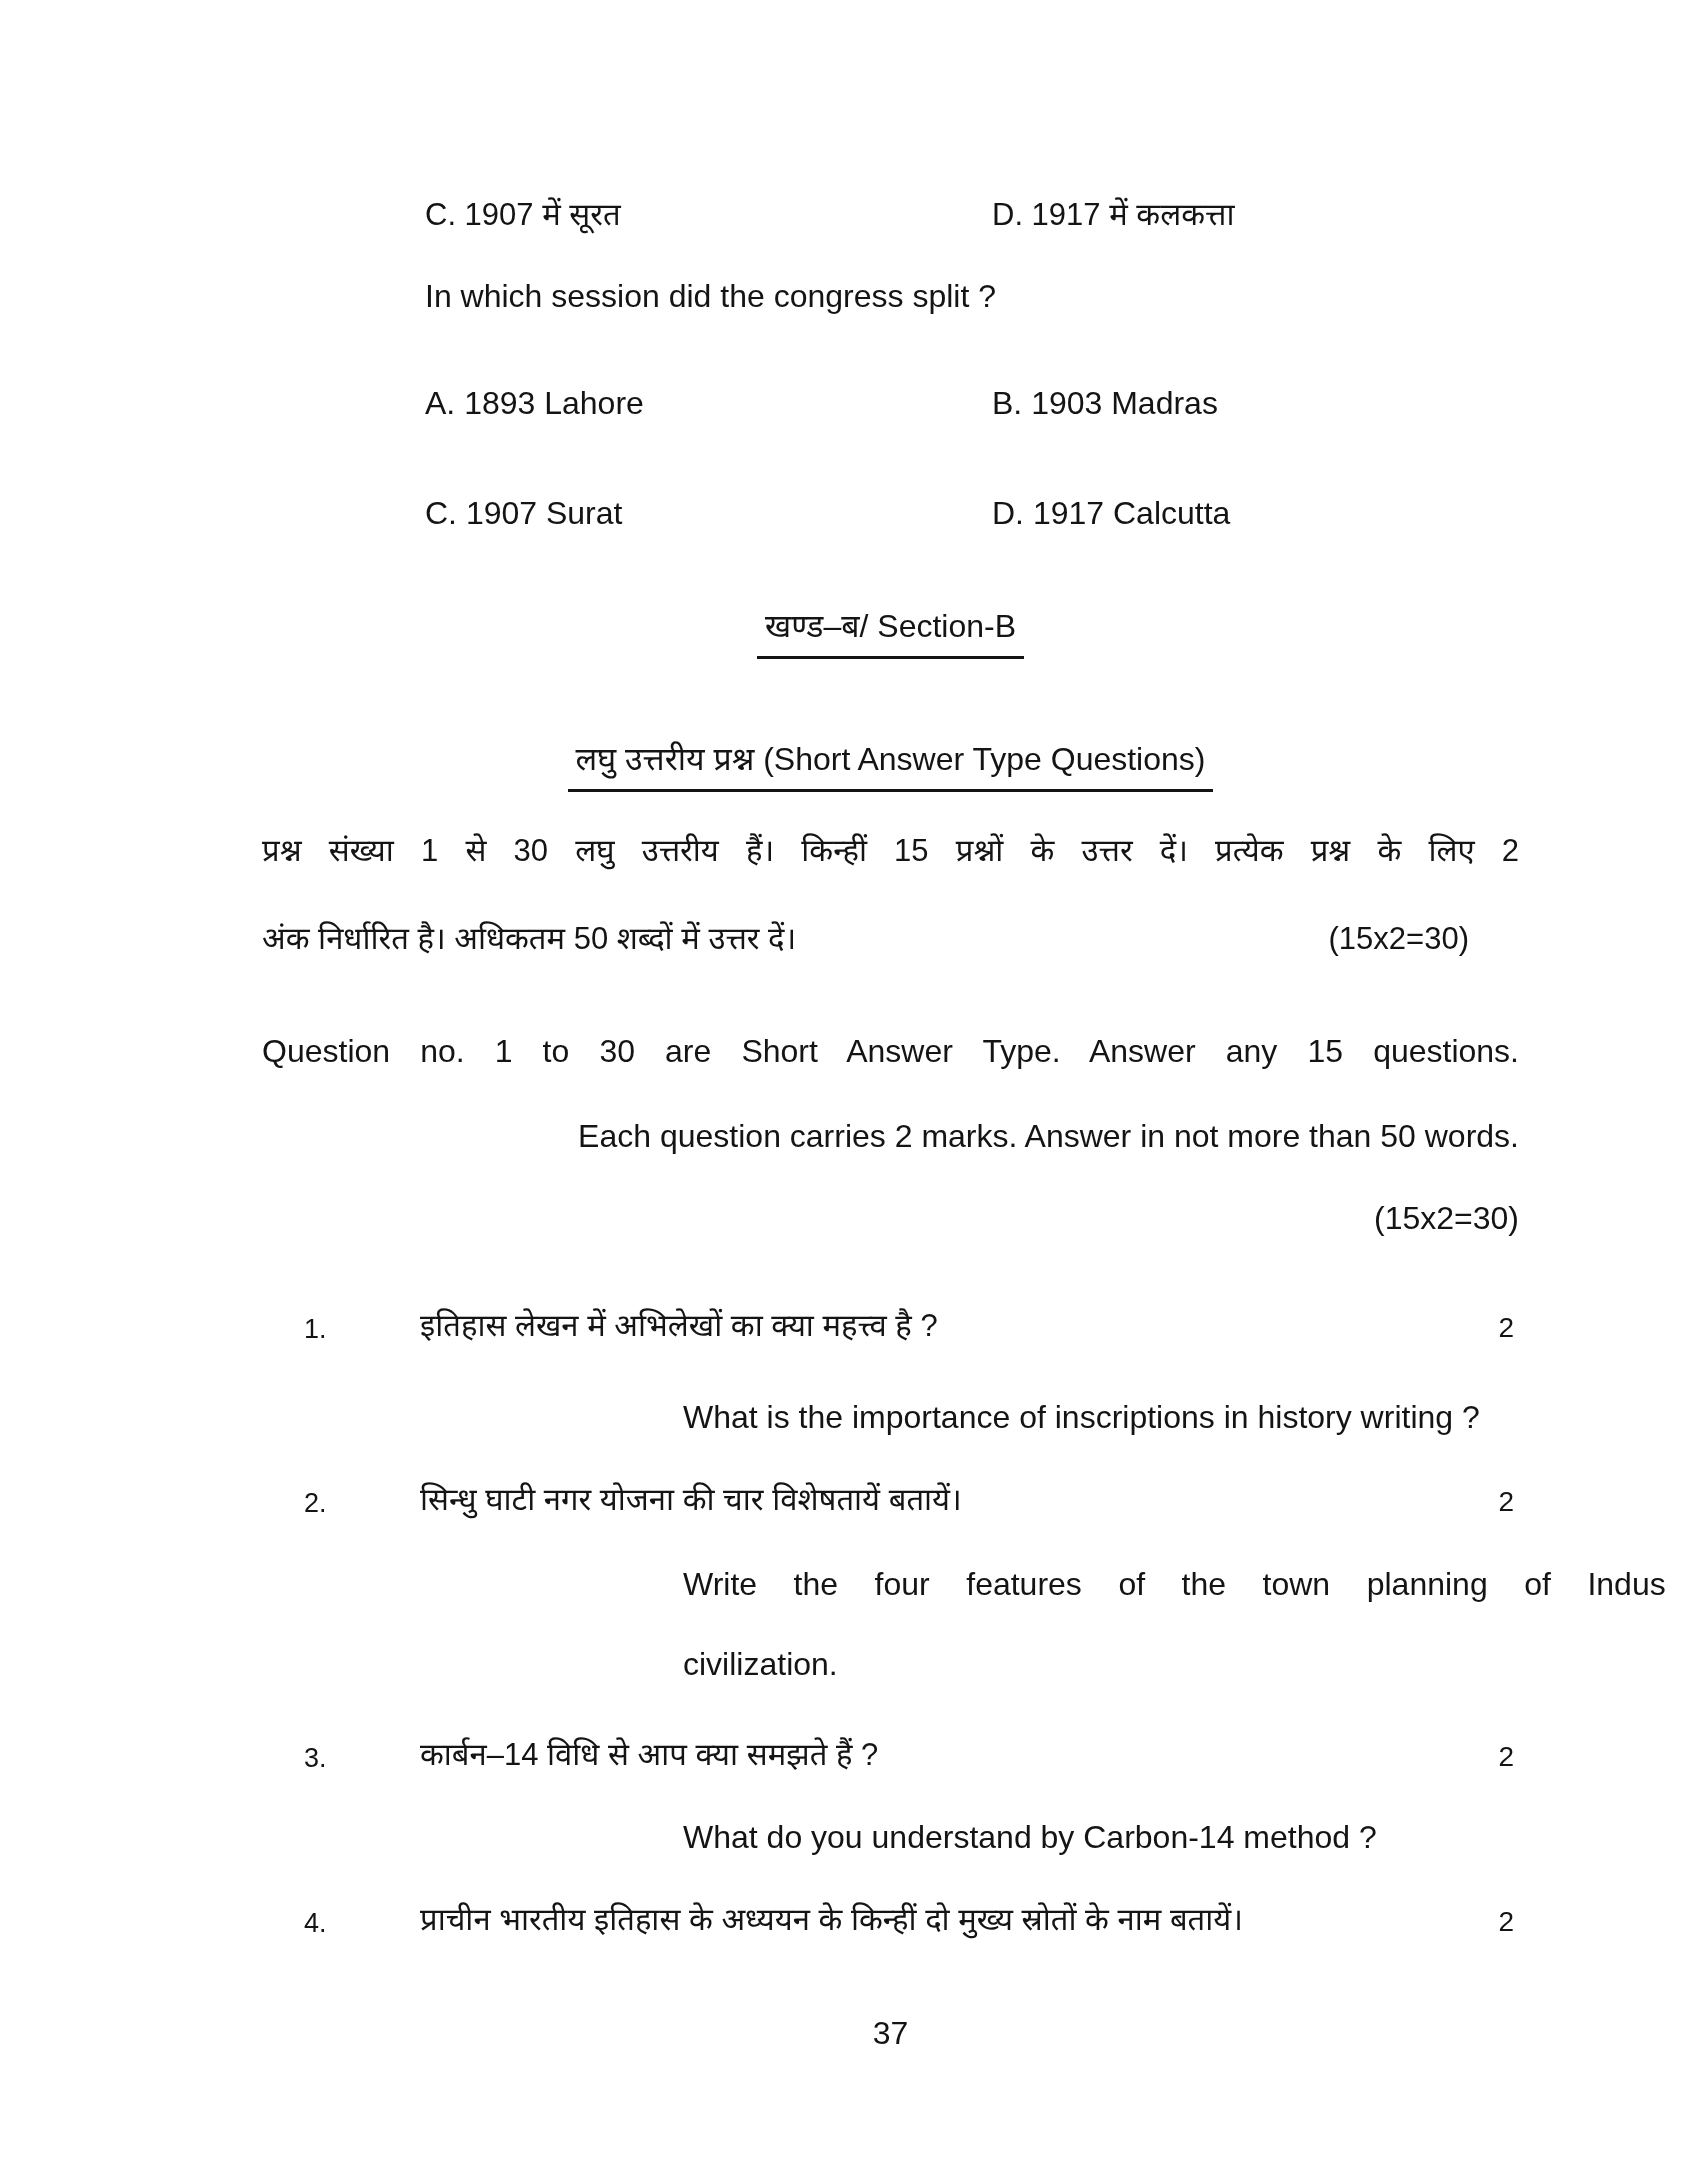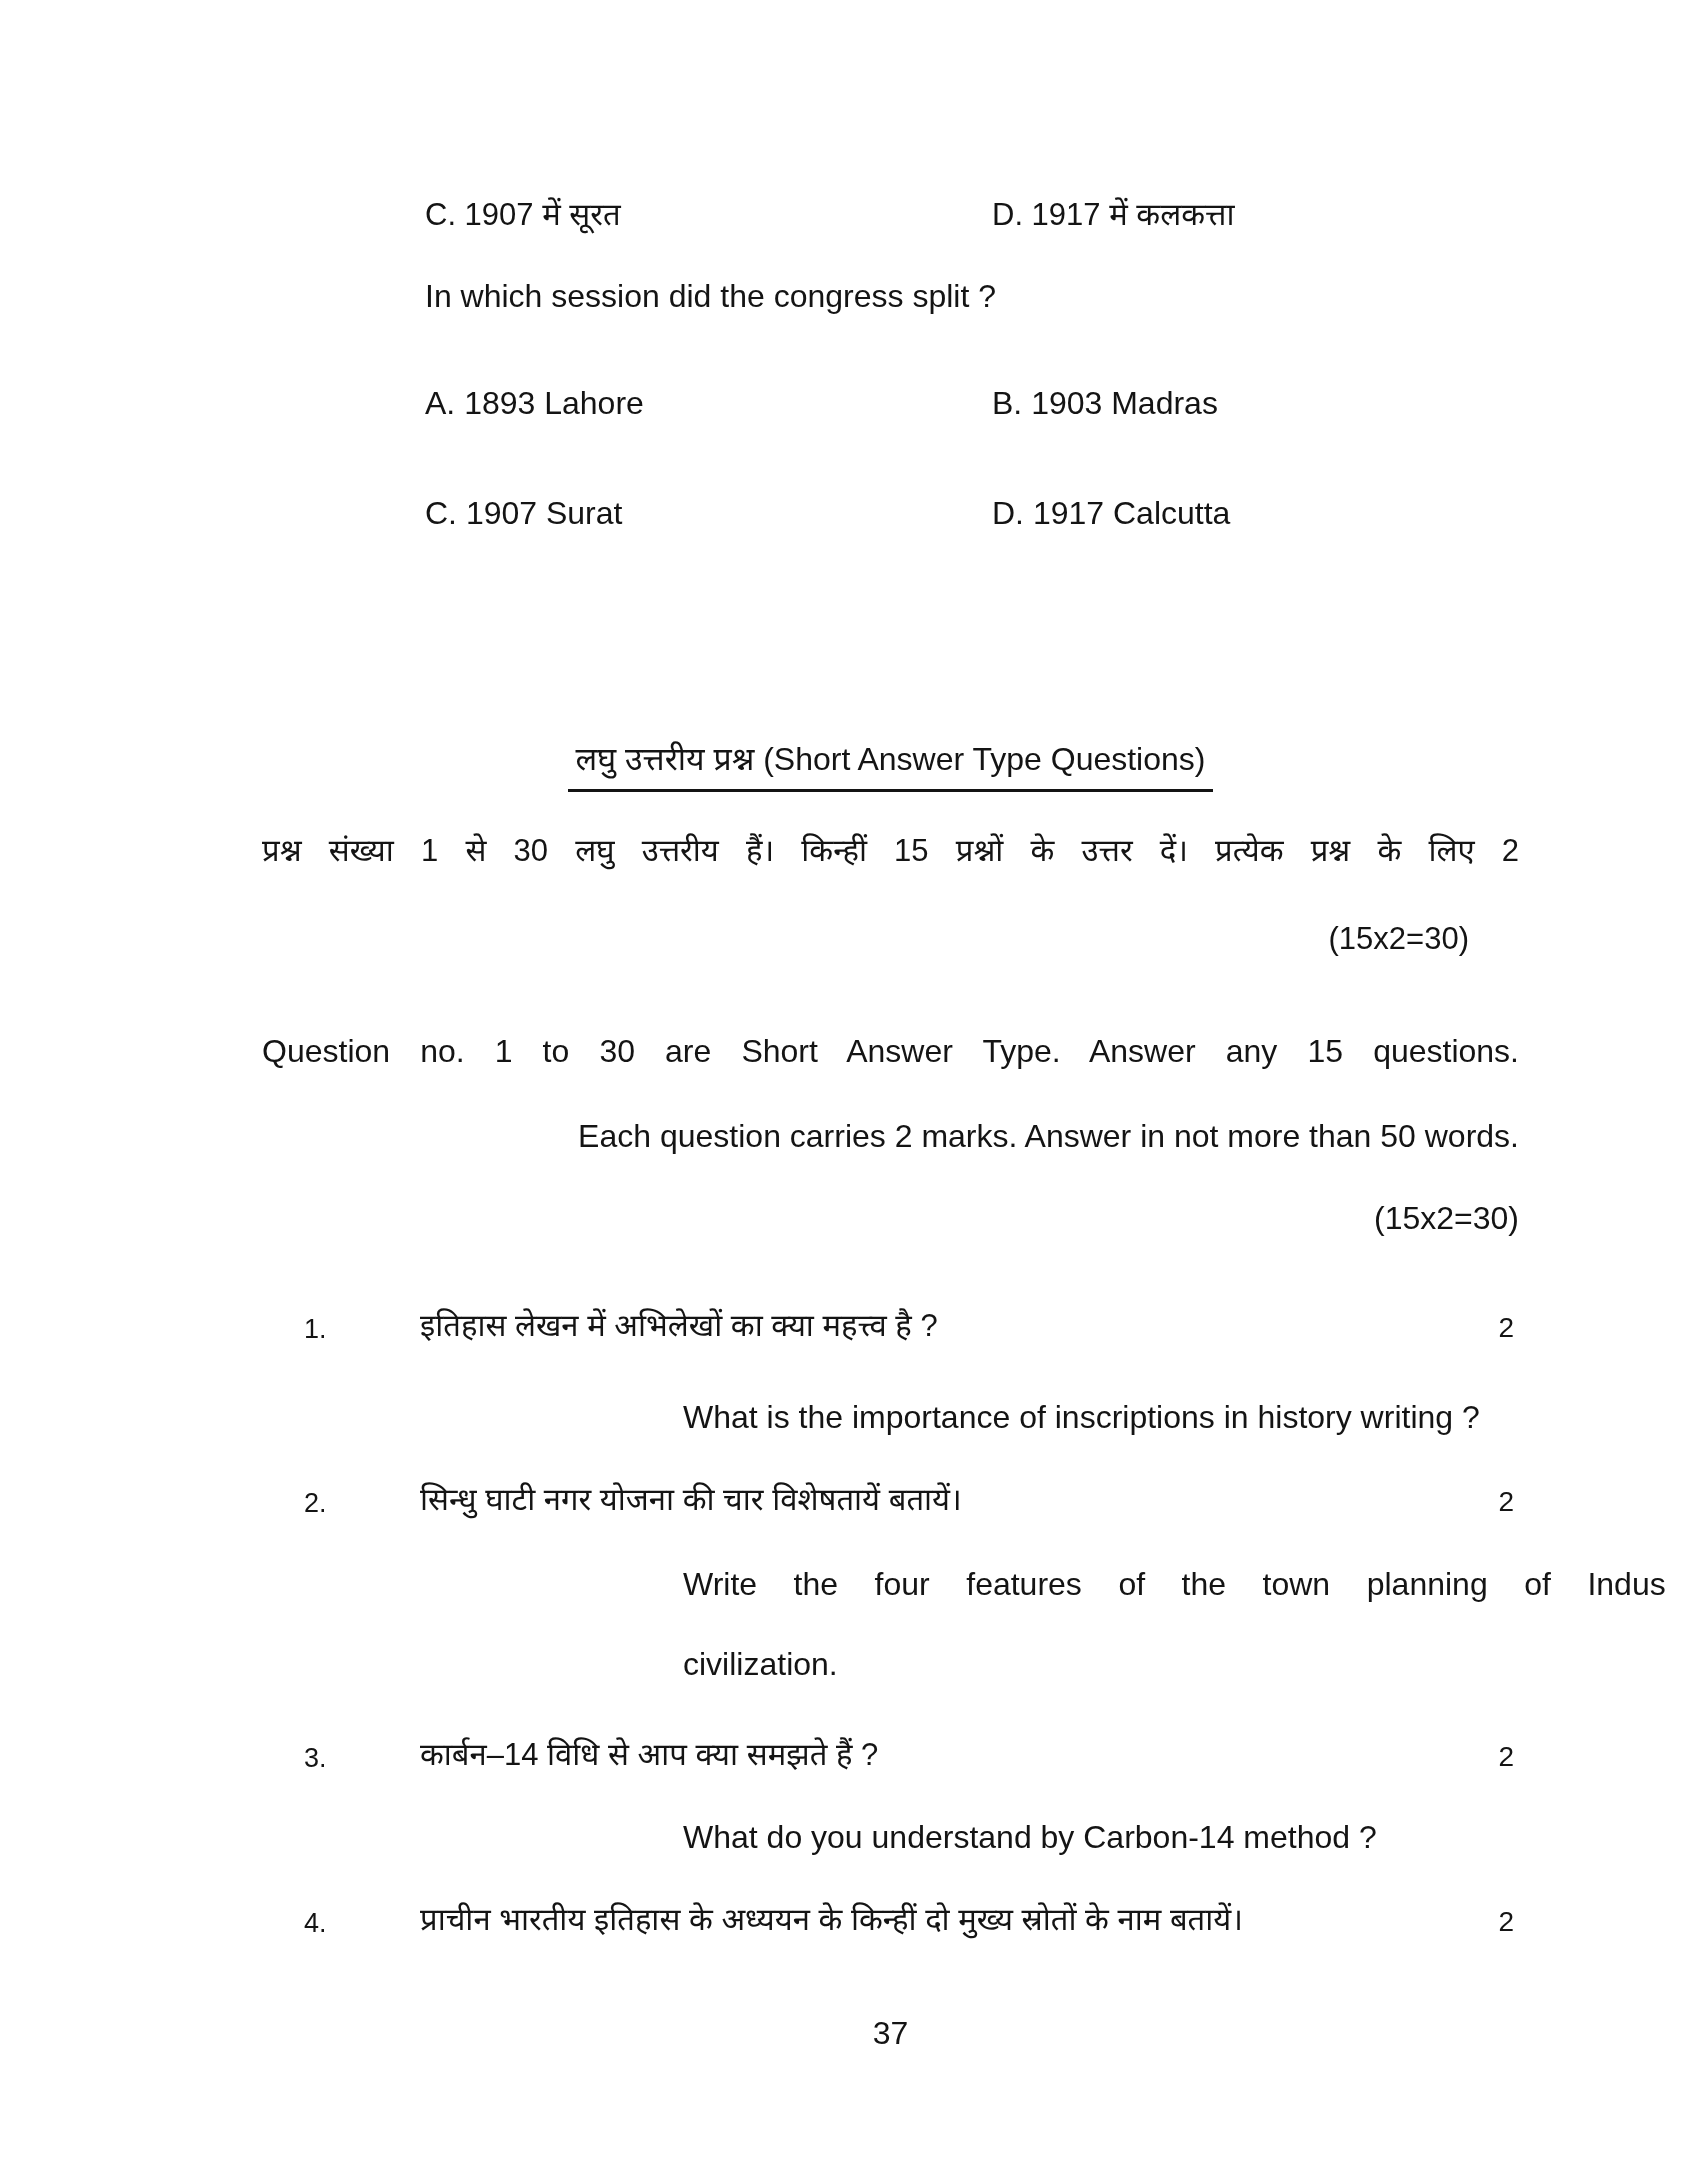--- a/index.html
+++ b/index.html
@@ -63,27 +63,31 @@
   <div class="row" style="top:383px;">
     <span class="opt-col-left">A. 1893 Lahore</span>
     <span class="opt-col-right">B. 1903 Madras</span>
   </div>
 
   <div class="row" style="top:493px;">
     <span class="opt-col-left">C. 1907 Surat</span>
     <span class="opt-col-right">D. 1917 Calcutta</span>
   </div>
 
+  <div class="row center" style="top:606px;">
+    <span class="ul">खण्ड–ब/ Section-B</span>
+  </div>
 
   <div class="row center" style="top:715px;margin-top:24px;">
     <span class="ul">लघु उत्तरीय प्रश्न (Short Answer Type Questions)</span>
   </div>
 
   <div class="row hindi stretch" style="top:831px;">प्रश्न संख्या 1 से 30 लघु उत्तरीय हैं। किन्हीं 15 प्रश्नों के उत्तर दें। प्रत्येक प्रश्न के लिए 2</div>
   <div class="row hindi" style="top:919px;">
+    <span>अंक निर्धारित है। अधिकतम 50 शब्दों में उत्तर दें।</span>
     <span class="marks-right">(15x2=30)</span>
   </div>
 
   <div class="row stretch" style="top:1031px;">Question no. 1 to 30 are Short Answer Type. Answer any 15 questions.</div>
   <div class="row" style="top:1116px;text-align:right;">Each question carries 2 marks. Answer in not more than 50 words.</div>
   <div class="row right-align" style="top:1198px;">(15x2=30)</div>
 
   <div class="row" style="top:1306px;">
     <span class="qnum">1.</span>
     <span class="qtext hindi">इतिहास लेखन में अभिलेखों का क्या महत्त्व है ?</span>

